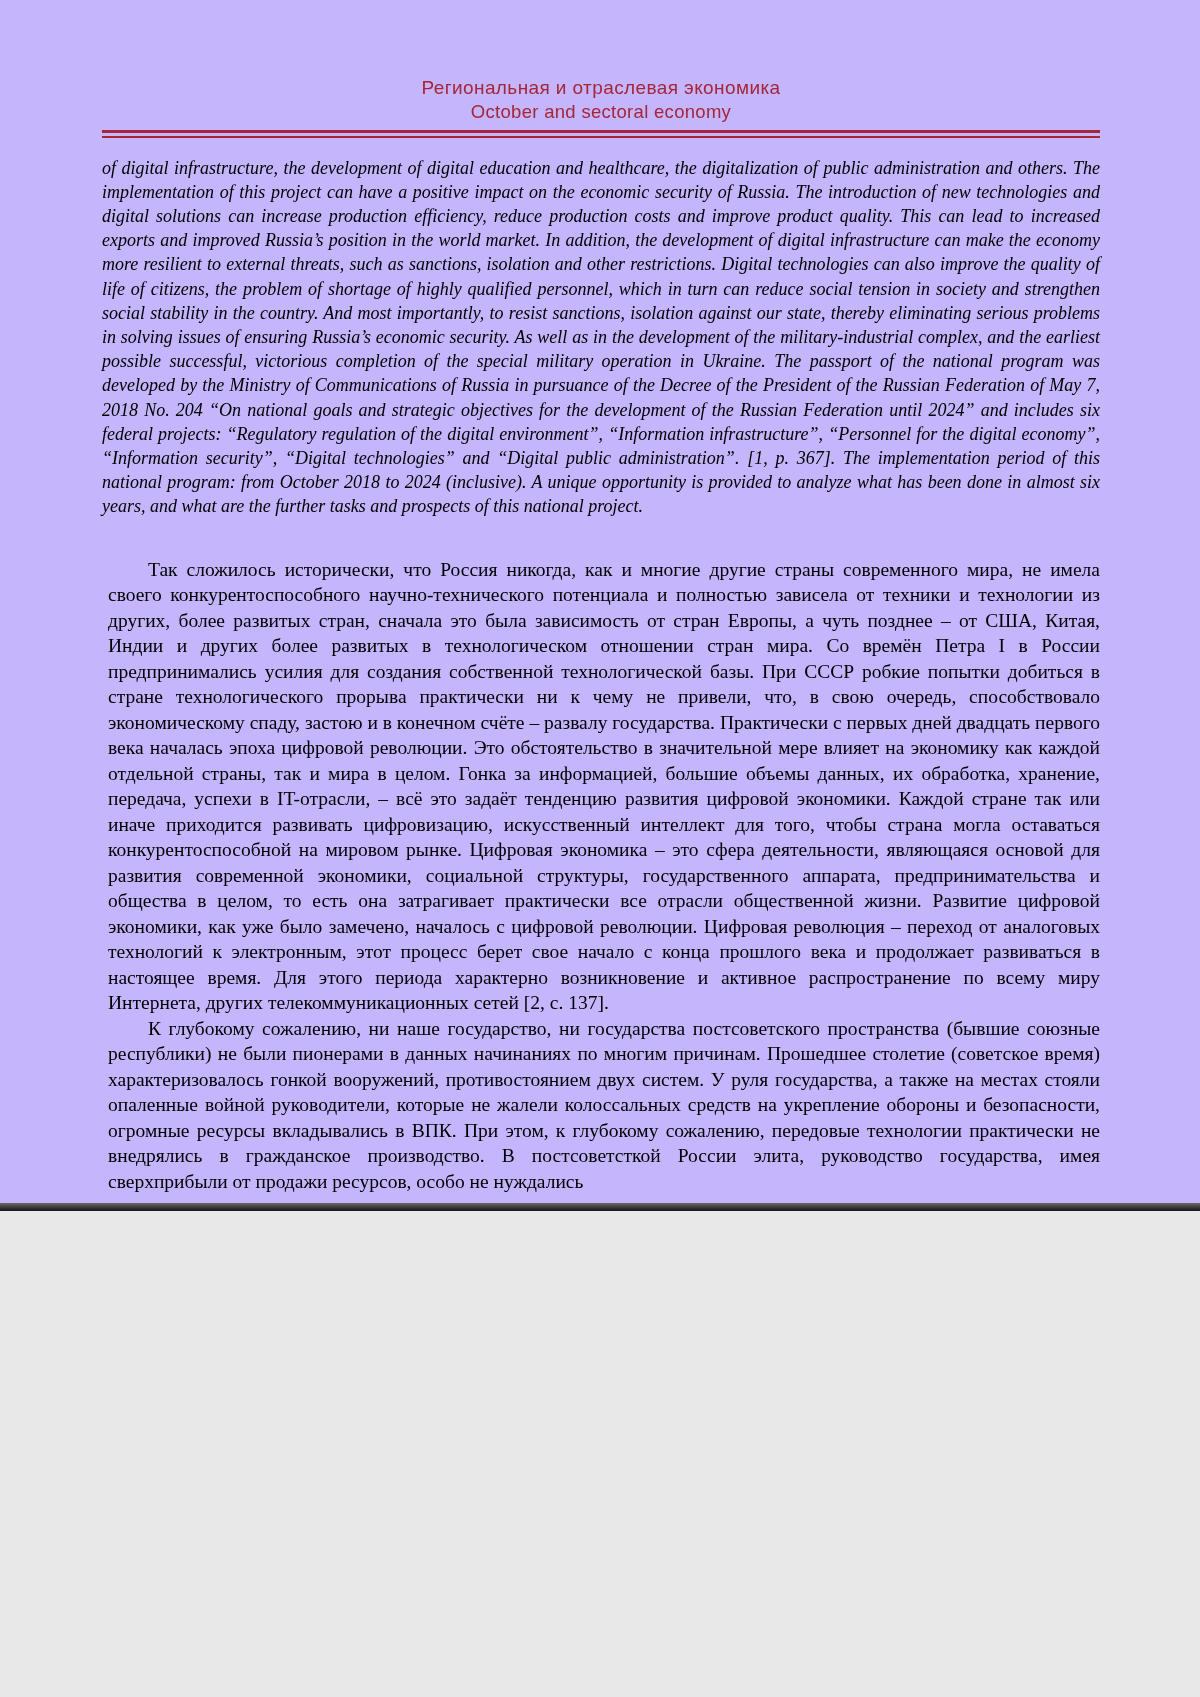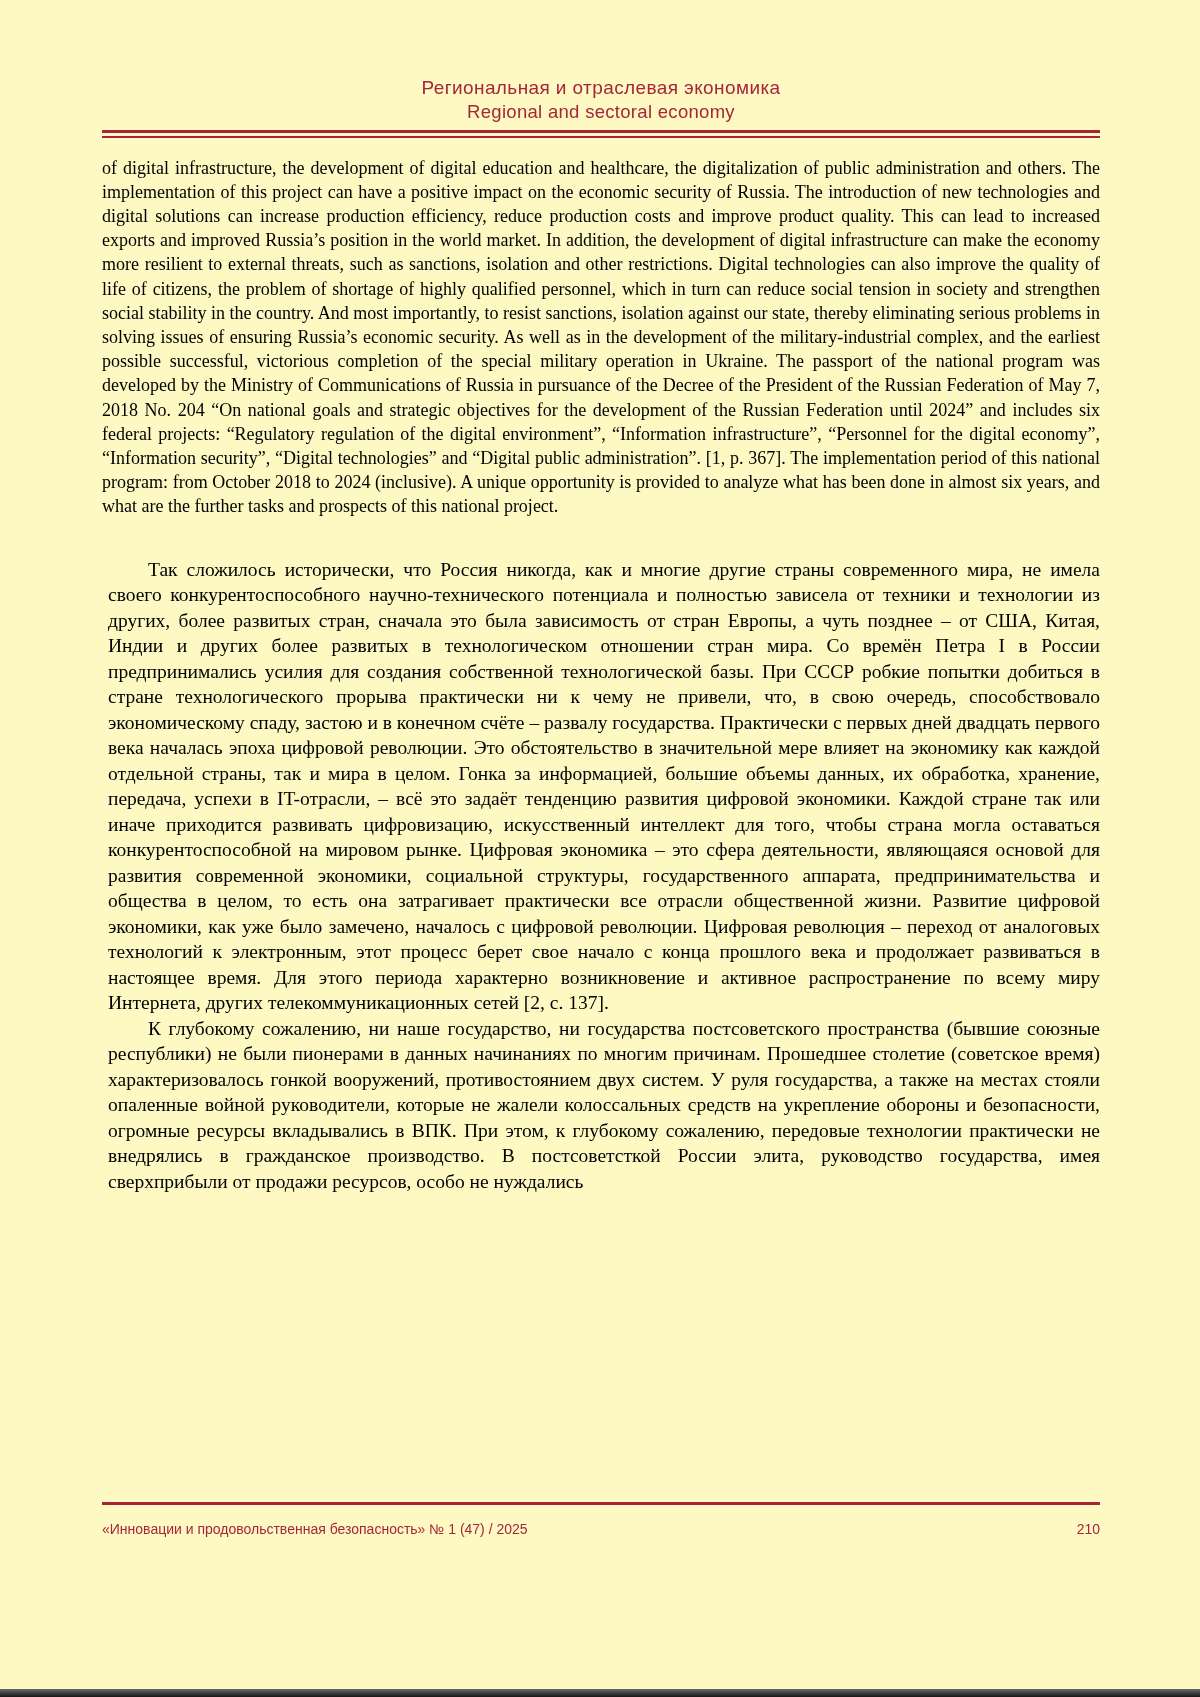--- a/index.html
+++ b/index.html
@@ -1,22 +1,22 @@
 <!DOCTYPE html>
 <html lang="ru" style="--accent: #a62639;"><head>
 <meta charset="utf-8">
 <style>
   * { margin: 0; padding: 0; box-sizing: border-box; }
   html, body { background: #e8e8e8; }
   .page {
     position: relative;
     width: 1200px;
-    height: 1697px;
+    height: 1211px;
     margin: 0 auto;
-    background: #fef9c3;
+    background: #c4b5fd;
     overflow: hidden;
     font-family: "Liberation Serif", serif;
     color: #000000;
   }
   .content {
     padding: 76px 100px 0 102px;
   }
   
   .hdr {
     text-align: center;
@@ -36,20 +36,21 @@
     color: var(--accent);
   }
   .rule-double { margin-top: 6px; }
   .rule-double .thick { height: 3px; background: var(--accent); }
   .rule-double .thin  { height: 1.5px; background: var(--accent); margin-top: 3px; }
   
   .abstract {
     margin-top: 18px;
     font-size: 18px;
     line-height: 24.2px;
+    font-style: italic;
     text-align: justify;
   }
   .body-text { margin-top: 38px; }
   .body-para {
     font-size: 19.5px;
     line-height: 25.5px;
     text-align: justify;
     text-indent: 40px;
     margin-left: 6px;
   }
@@ -79,21 +80,21 @@
   }
 </style>
 </head>
 <body>
 
 <div class="page">
   <div class="content">
 
     <header class="hdr">
       <div class="title-ru">Региональная и отраслевая экономика</div>
-      <div class="title-en">Regional and sectoral economy</div>
+      <div class="title-en">October and sectoral economy</div>
       <div class="rule-double">
         <div class="thick"></div>
         <div class="thin"></div>
       </div>
     </header>
 
     <main>
       <p class="abstract">of digital infrastructure, the development of digital education and healthcare, the digitalization of public administration and others. The implementation of this project can have a positive impact on the economic security of Russia. The introduction of new technologies and digital solutions can increase production efficiency, reduce production costs and improve product quality. This can lead to increased exports and improved Russia’s position in the world market. In addition, the development of digital infrastructure can make the economy more resilient to external threats, such as sanctions, isolation and other restrictions. Digital technologies can also improve the quality of life of citizens, the problem of shortage of highly qualified personnel, which in turn can reduce social tension in society and strengthen social stability in the country. And most importantly, to resist sanctions, isolation against our state, thereby eliminating serious problems in solving issues of ensuring Russia’s economic security. As well as in the development of the military-industrial complex, and the earliest possible successful, victorious completion of the special military operation in Ukraine. The passport of the national program was developed by the Ministry of Communications of Russia in pursuance of the Decree of the President of the Russian Federation of May 7, 2018 No. 204 “On national goals and strategic objectives for the development of the Russian Federation until 2024” and includes six federal projects: “Regulatory regulation of the digital environment”, “Information infrastructure”, “Personnel for the digital economy”, “Information security”, “Digital technologies” and “Digital public administration”. [1, p. 367]. The implementation period of this national program: from October 2018 to 2024 (inclusive). A unique opportunity is provided to analyze what has been done in almost six years, and what are the further tasks and prospects of this national project.</p>
 
       <div class="body-text">

